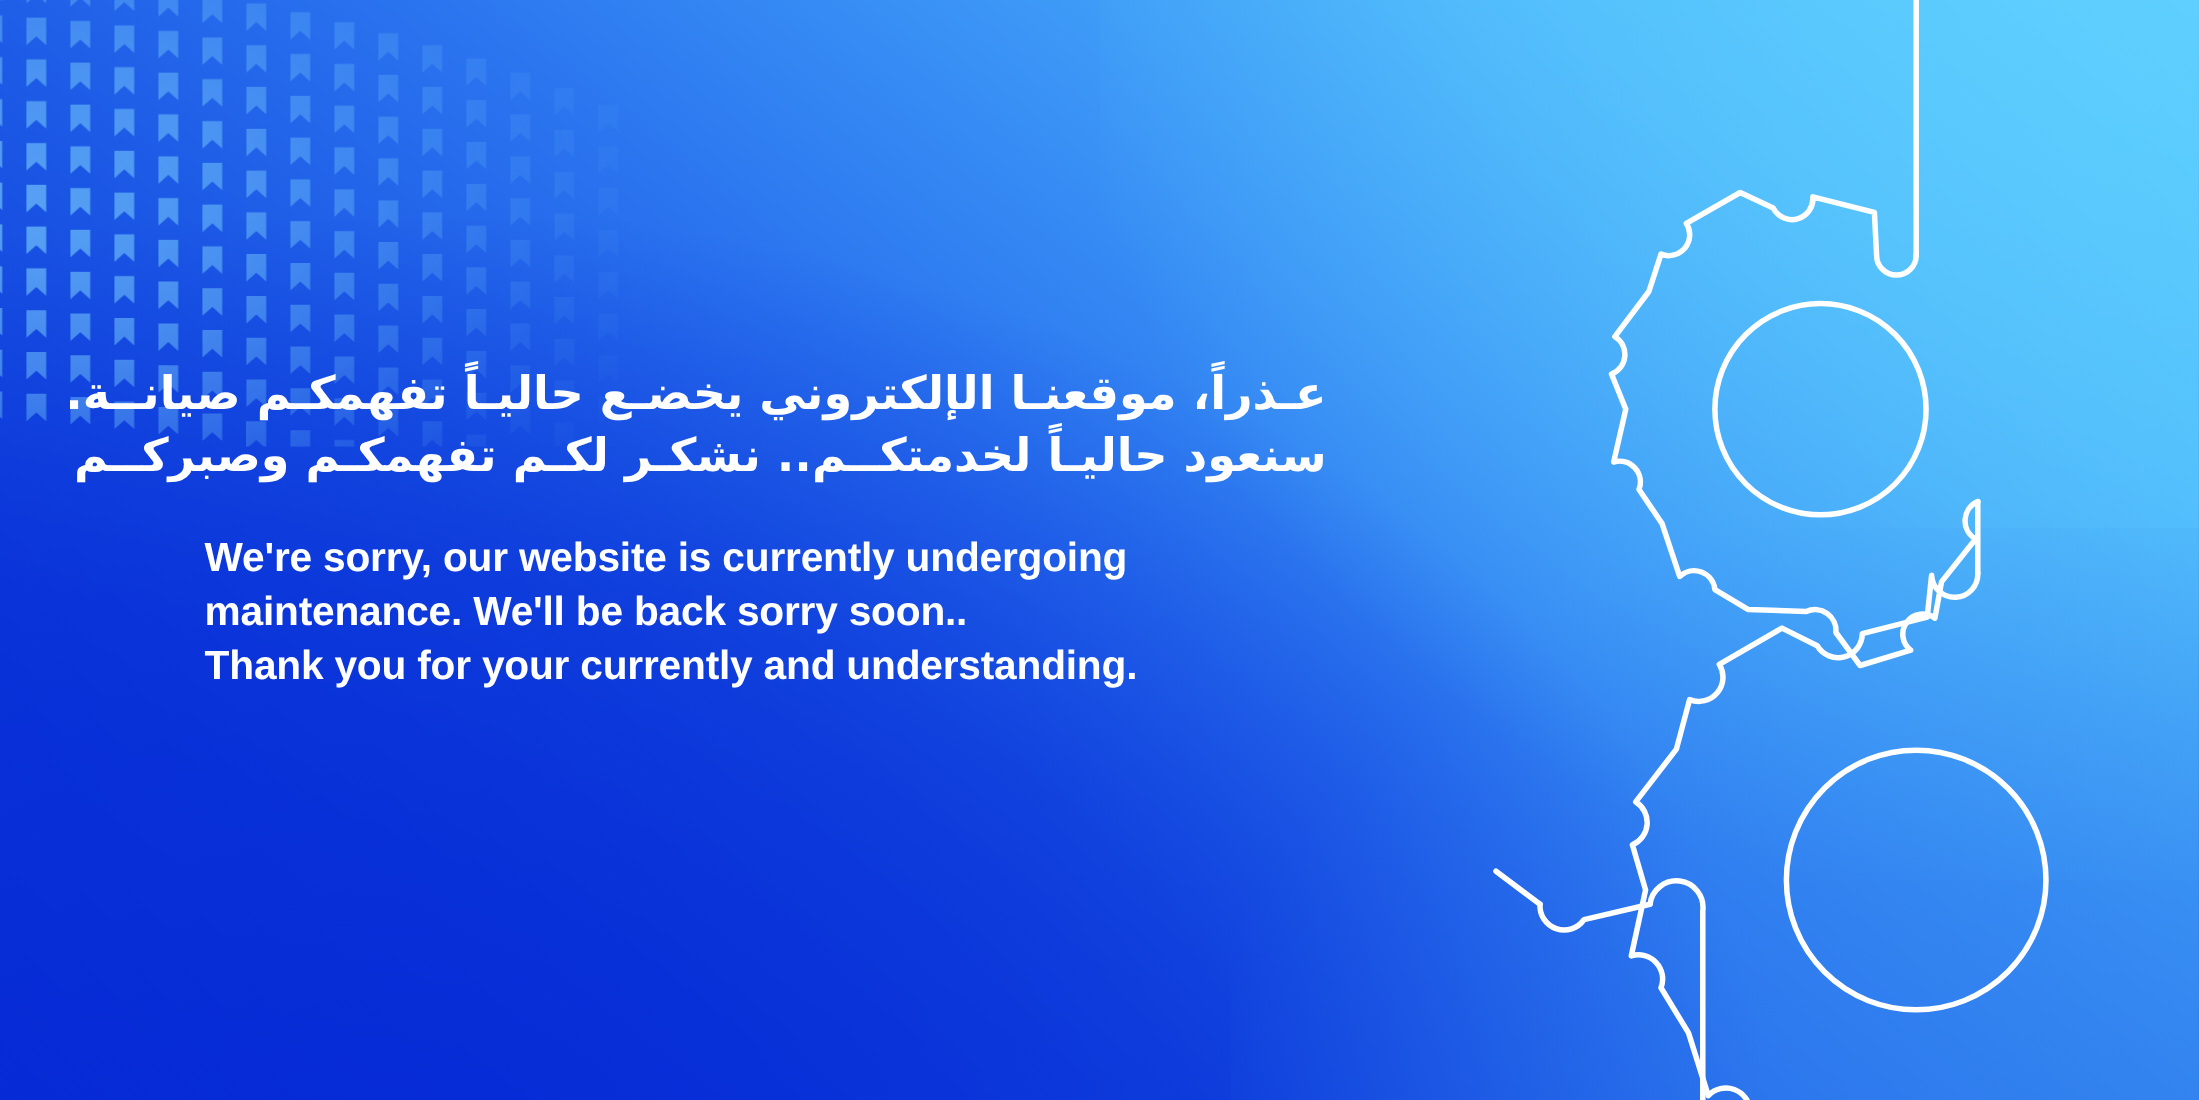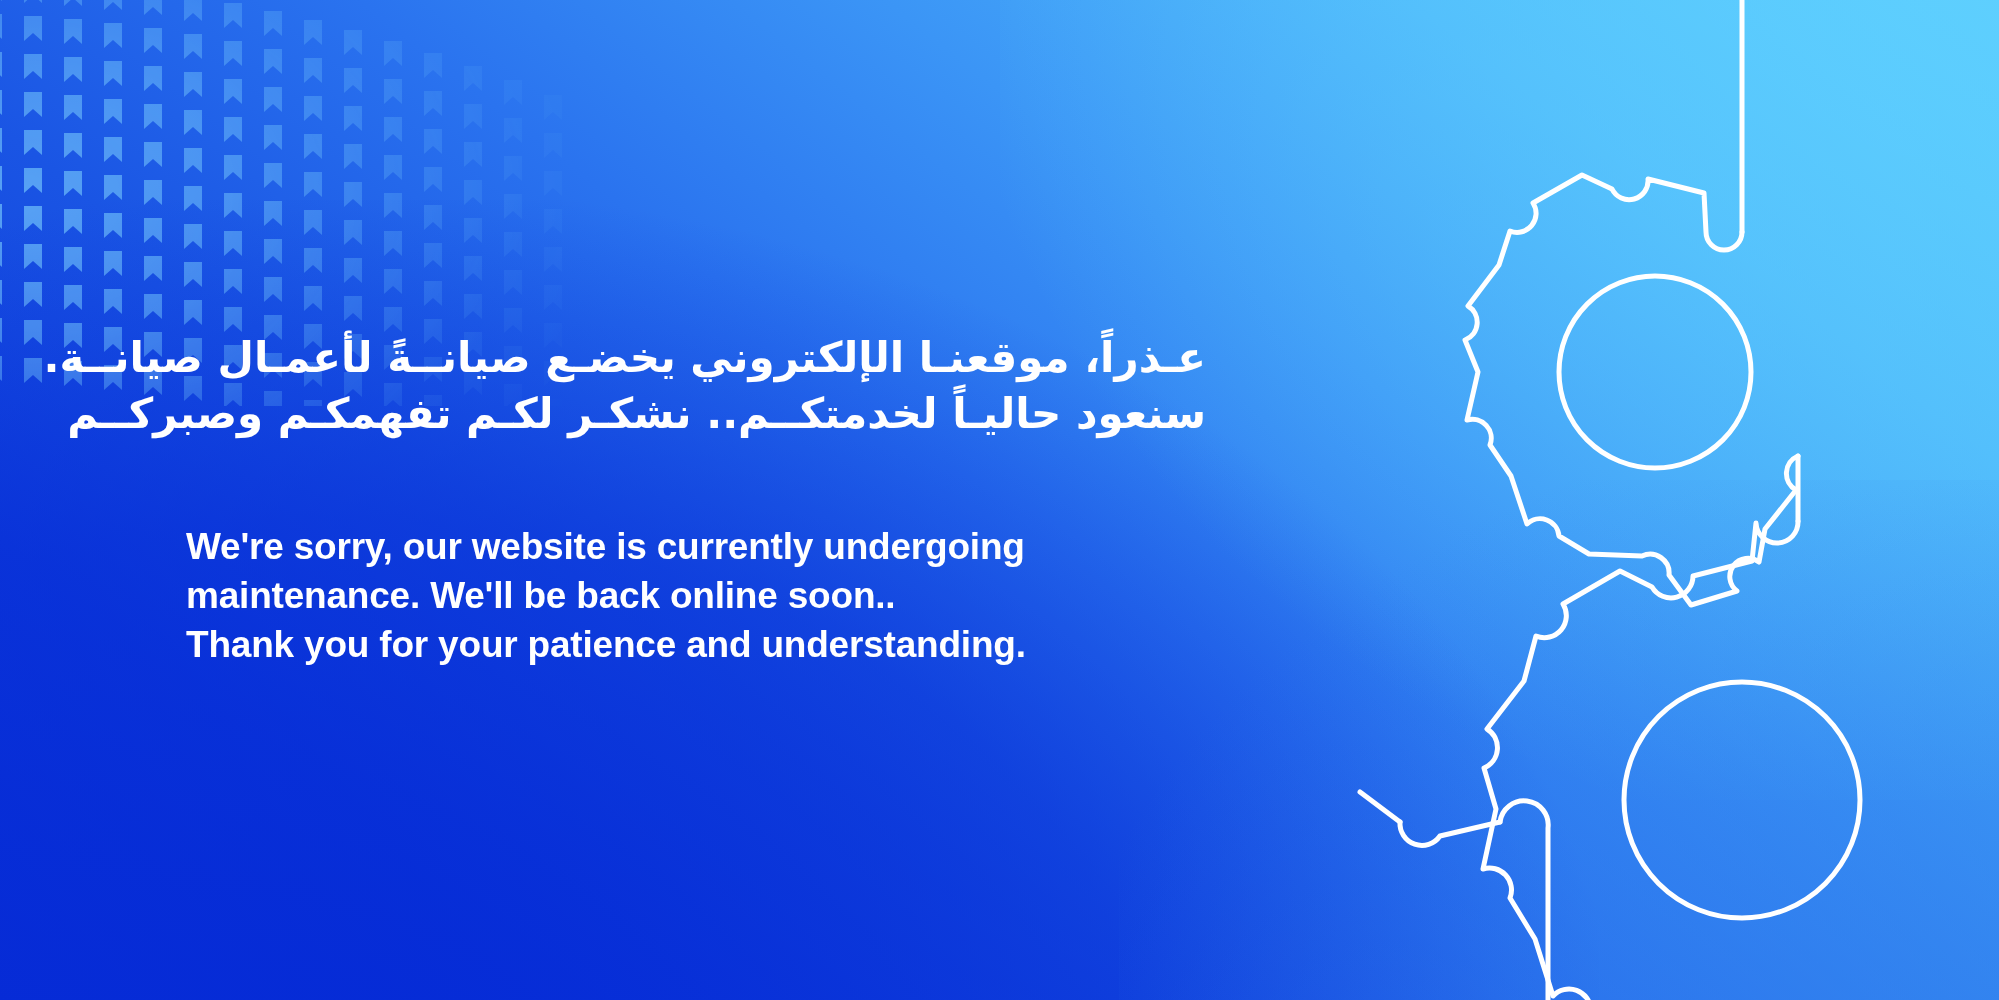--- a/index.html
+++ b/index.html
@@ -76,21 +76,21 @@
     font-size: 42px;
     font-weight: 700;
     line-height: 1.33;
     letter-spacing: 0.2px;
     white-space: nowrap;
     font-family: "DejaVu Sans", "Liberation Sans", sans-serif;
   }
   #arabic-message { margin-bottom: 0; }
 
   #english-message {
-    margin-top: 80px;
+    margin-top: 40px;
   }
   .en-line {
     color: #ffffff;
     font-size: 37px;
     font-weight: 700;
     line-height: 1.33;
     letter-spacing: -0.2px;
     white-space: nowrap;
     font-family: "Liberation Sans", sans-serif;
   }
@@ -382,25 +382,25 @@
                L1500,800" opacity="0"></path>
       <path d="M1548,1004 V828 a24,24 0 0 0 -48,-6"></path>
       <path d="M1500,822 L1440,836 a22,22 0 0 1 -40,-14"></path>
       <path d="M1400,822 L1360,792"></path>
     </g>
   </svg>
 
   <div id="message-block">
 
     <div id="arabic-message">
-      <div class="ar-line">عـذراً، موقعنـا الإلكتروني يخضـع صيانــةً لأعمـال صيانــة.</div>
+      <div class="ar-line">عـذراً، موقعنـا الإلكتروني يخضـع حاليـاً تفهمكـم صيانــة.</div>
       <div class="ar-line">سنعود حاليـاً لخدمتكــم.. نشكـر لكـم تفهمكـم وصبركــم</div>
     </div>
 
     <div id="english-message">
       <div class="en-line">We're sorry, our website is currently undergoing</div>
-      <div class="en-line">maintenance. We'll be back online soon..</div>
-      <div class="en-line">Thank you for your patience and understanding.</div>
+      <div class="en-line">maintenance. We'll be back sorry soon..</div>
+      <div class="en-line">Thank you for your currently and understanding.</div>
     </div>
 
   </div>
 
 </div>
 
 </body></html>

